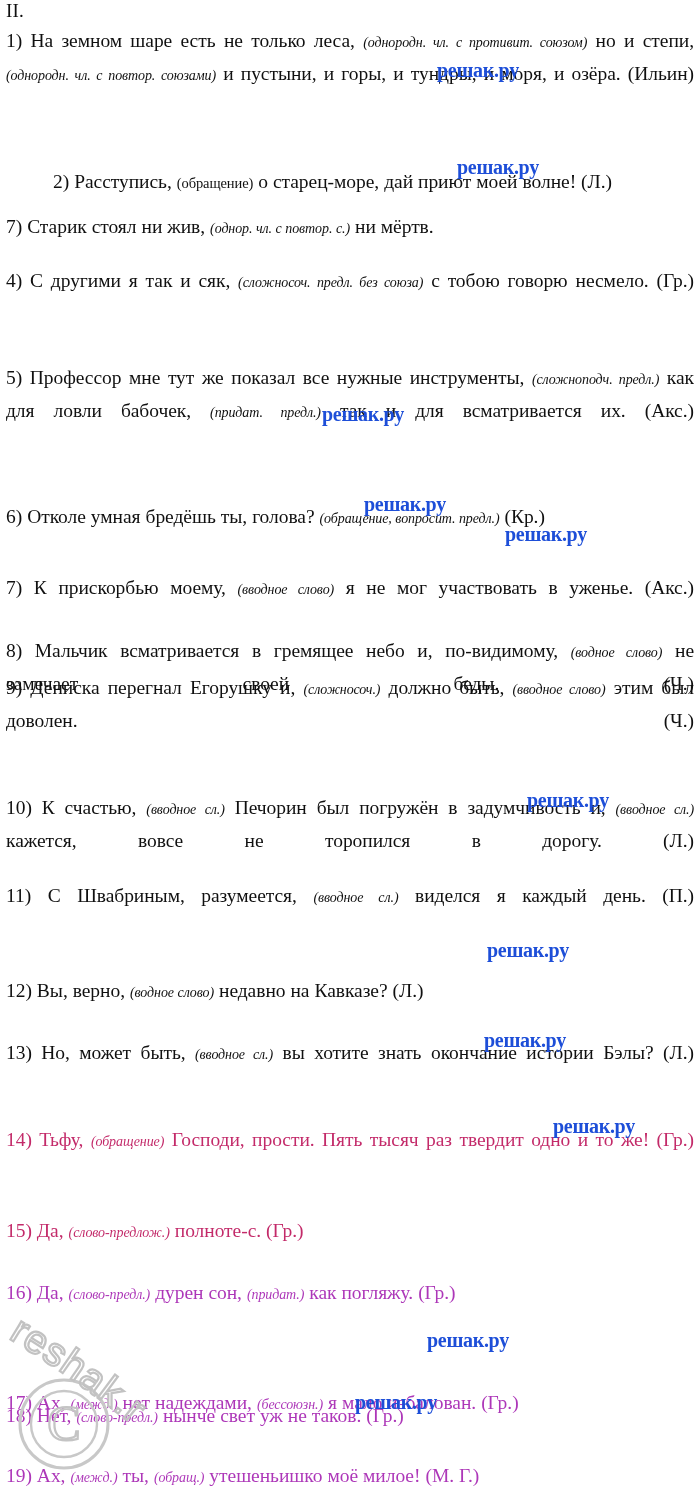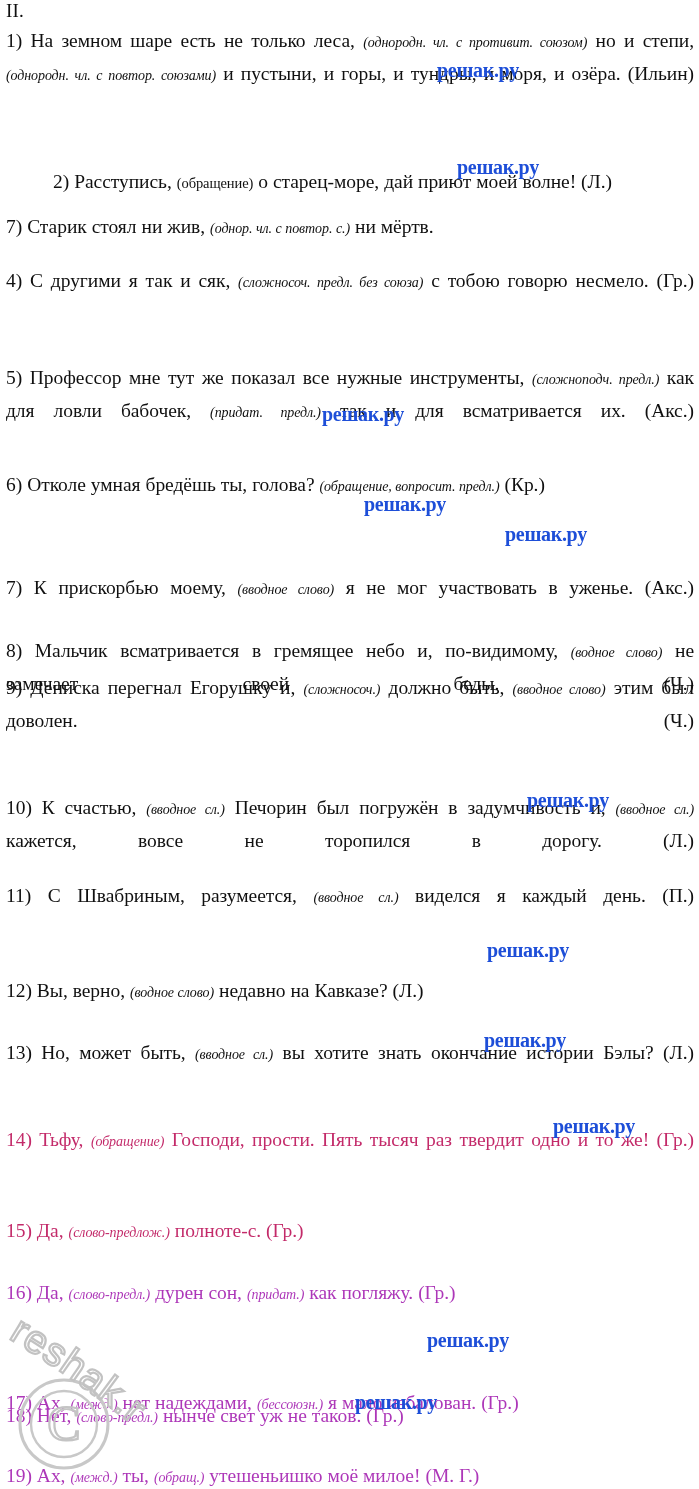--- a/index.html
+++ b/index.html
@@ -92,21 +92,21 @@
 <div class="page">
 
   <div class="heading">II.</div>
 
   <div id="items-root">
       <div class="item" style="top: 25px;"><span>1) На земном шаре есть не только леса, </span><span class="ann">(однородн. чл. с противит. союзом)</span><span> но и степи, </span><span class="ann">(однородн. чл. с повтор. союзами)</span><span> и пустыни, и горы, и тундры, и моря, и озёра. (Ильин)</span></div>
       <div class="item nojust" style="top: 166px; margin-left: 47px;"><span>2) Расступись, </span><span class="ann upright">(обращение)</span><span> о старец-море, дай приют моей волне! (Л.)</span></div>
       <div class="item nojust" style="top: 211px;"><span>7) Старик стоял ни жив, </span><span class="ann">(однор. чл. с повтор. с.)</span><span> ни мёртв.</span></div>
       <div class="item" style="top: 265px;"><span>4) С другими я так и сяк, </span><span class="ann">(сложносоч. предл. без союза)</span><span> с тобою говорю несмело. (Гр.)</span></div>
       <div class="item" style="top: 362px;"><span>5) Профессор мне тут же показал все нужные инструменты, </span><span class="ann">(сложноподч. предл.)</span><span> как для ловли бабочек, </span><span class="ann">(придат. предл.)</span><span> так и для всматривается их. (Акс.)</span></div>
-      <div class="item nojust" style="top: 469px;"><span>6) Отколе умная бредёшь ты, голова? </span><span class="ann">(обращение, вопросит. предл.)</span><span> (Кр.)</span></div>
+      <div class="item nojust" style="top: 501px;"><span>6) Отколе умная бредёшь ты, голова? </span><span class="ann">(обращение, вопросит. предл.)</span><span> (Кр.)</span></div>
       <div class="item" style="top: 572px;"><span>7) К прискорбью моему, </span><span class="ann">(вводное слово)</span><span> я не мог участвовать в уженье. (Акс.)</span></div>
       <div class="item" style="top: 635px;"><span>8) Мальчик всматривается в гремящее небо и, по-видимому, </span><span class="ann">(водное слово)</span><span> не замечает своей беды. (Ч.)</span></div>
       <div class="item" style="top: 672px;"><span>9) Дениска перегнал Егорушку и, </span><span class="ann">(сложносоч.)</span><span> должно быть, </span><span class="ann">(вводное слово)</span><span> этим был доволен. (Ч.)</span></div>
       <div class="item" style="top: 792px;"><span>10) К счастью, </span><span class="ann">(вводное сл.)</span><span> Печорин был погружён в задумчивость и, </span><span class="ann">(вводное сл.)</span><span> кажется, вовсе не торопился в дорогу. (Л.)</span></div>
       <div class="item" style="top: 880px;"><span>11) С Швабриным, разумеется, </span><span class="ann">(вводное сл.)</span><span> виделся я каждый день. (П.)</span></div>
       <div class="item nojust" style="top: 975px;"><span>12) Вы, верно, </span><span class="ann">(водное слово)</span><span> недавно на Кавказе? (Л.)</span></div>
       <div class="item" style="top: 1037px;"><span>13) Но, может быть, </span><span class="ann">(вводное сл.)</span><span> вы хотите знать окончание истории Бэлы? (Л.)</span></div>
       <div class="item faded" style="top: 1124px;"><span>14) Тьфу, </span><span class="ann">(обращение)</span><span> Господи, прости. Пять тысяч раз твердит одно и то же! (Гр.)</span></div>
       <div class="item nojust faded" style="top: 1215px;"><span>15) Да, </span><span class="ann">(слово-предлож.)</span><span> полноте-с. (Гр.)</span></div>
       <div class="item nojust faded2" style="top: 1277px;"><span>16) Да, </span><span class="ann">(слово-предл.)</span><span> дурен сон, </span><span class="ann">(придат.)</span><span> как погляжу. (Гр.)</span></div>

